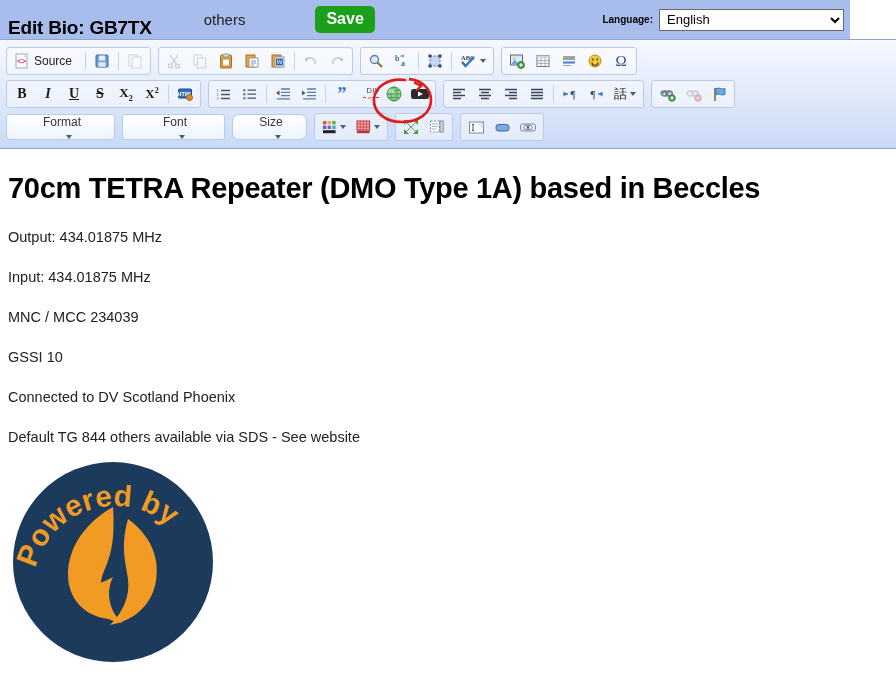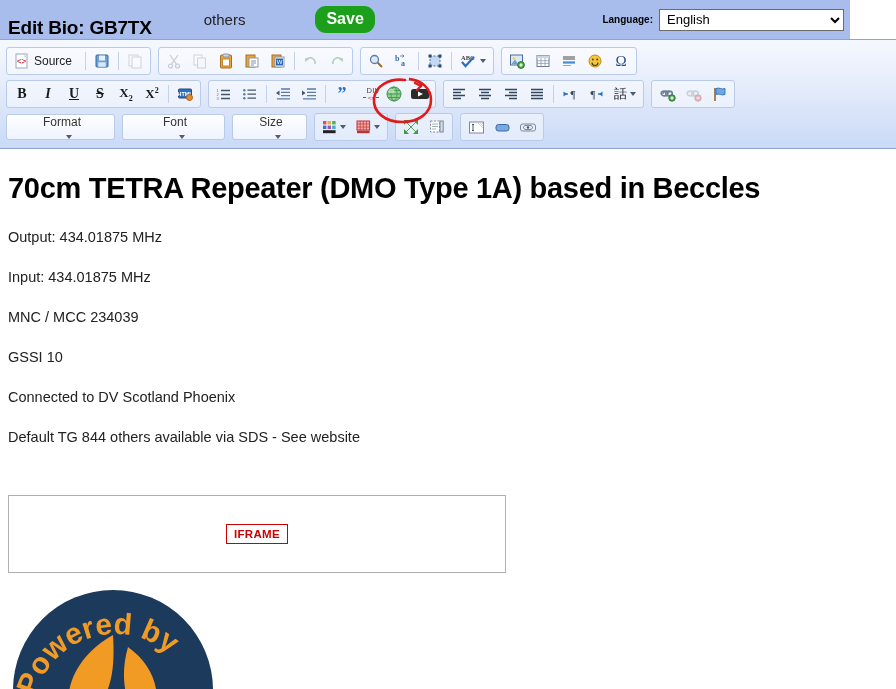--- a/index.html
+++ b/index.html
@@ -42,21 +42,21 @@
     cursor: pointer;
     white-space: nowrap;
   }
   #save-button {
     margin-left: 70px;
     background: #1ca01c;
     color: #fff;
     font-size: 16px;
     font-weight: bold;
     border: none;
-    border-radius: 11px;
+    border-radius: 5px;
     padding: 3px 11px 4px 11px;
     cursor: pointer;
     font-family: "Liberation Sans", sans-serif;
     line-height: 1.25;
   }
   #lang-wrap {
     margin-left: auto;
     display: flex;
     align-items: center;
   }
@@ -631,21 +631,21 @@
     <div class="tb-combo" style="width:94px;">
       <span class="cl">Format</span>
       <span class="arrow-dn"></span>
     </div>
 
     <div class="tb-combo" style="width:88px;">
       <span class="cl">Font</span>
       <span class="arrow-dn"></span>
     </div>
 
-    <div class="tb-combo" style="width:60px;">
+    <div class="tb-combo" style="width:60px;border-radius:7px;">
       <span class="cl">Size</span>
       <span class="arrow-dn"></span>
     </div>
 
     <div class="tb-group">
       <div class="tb-btn wide">
         <span>
           <svg class="ic" width="15" height="14" viewBox="0 0 15 14">
             <rect x="1" y="1" width="3.4" height="3.4" fill="#e05050"></rect>
             <rect x="5.6" y="1" width="3.4" height="3.4" fill="#e0b040"></rect>
@@ -731,23 +731,20 @@
 <div id="content-area">
   <h1 id="doc-heading">70cm TETRA Repeater (DMO Type 1A) based in Beccles</h1>
 
   <p class="doc-p">Output: 434.01875 MHz</p>
   <p class="doc-p">Input: 434.01875 MHz</p>
   <p class="doc-p">MNC / MCC 234039</p>
   <p class="doc-p">GSSI 10</p>
   <p class="doc-p">Connected to DV Scotland Phoenix</p>
   <p class="doc-p">Default TG 844 others available via SDS - See website</p>
 
-  <div id="iframe-placeholder">
-    <span id="iframe-tag">IFRAME</span>
-  </div>
 
   <div id="powered-logo">
     <svg width="206" height="206" viewBox="0 0 206 206">
       <defs>
         <path id="arcpath" d="M 24 118 A 82 82 0 0 1 182 100" fill="none"></path>
       </defs>
       <circle cx="103" cy="103" r="100" fill="#1b3a5c"></circle>
 
       <path d="M103 48 C78 62, 58 86, 58 116 C58 142, 78 160, 103 160 C92 146, 88 132, 92 118 C96 104, 106 94, 103 48 Z" fill="#f29b24"></path>
       <path d="M118 60 C140 76, 150 98, 146 122 C142 146, 124 162, 100 166 C114 152, 120 136, 118 120

